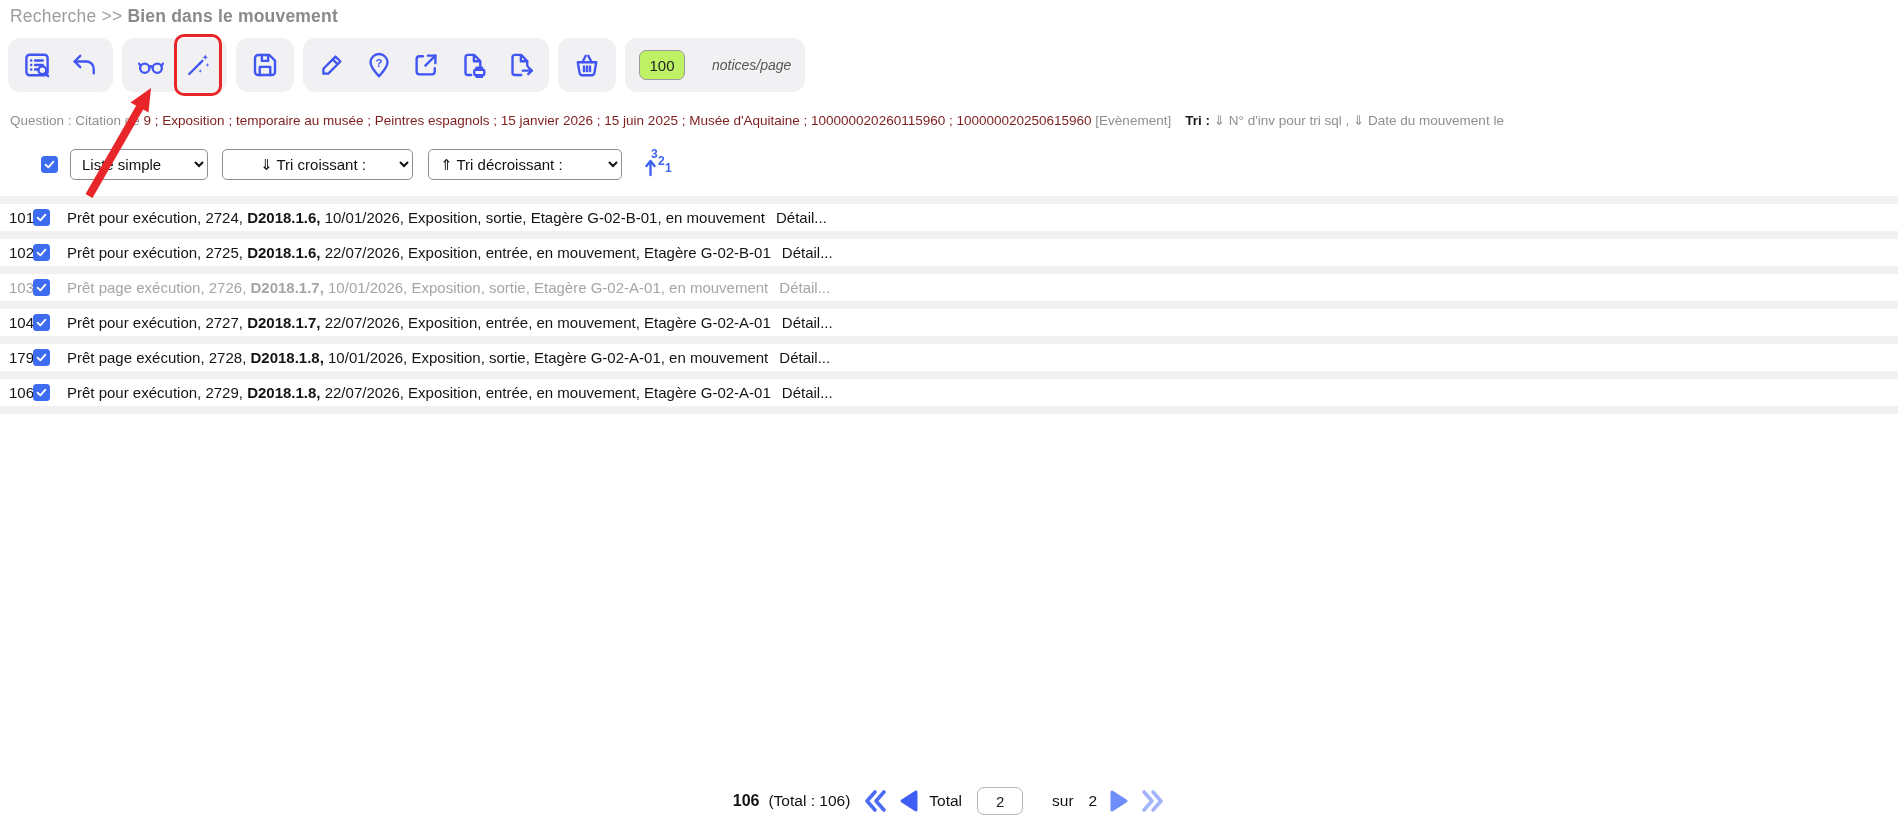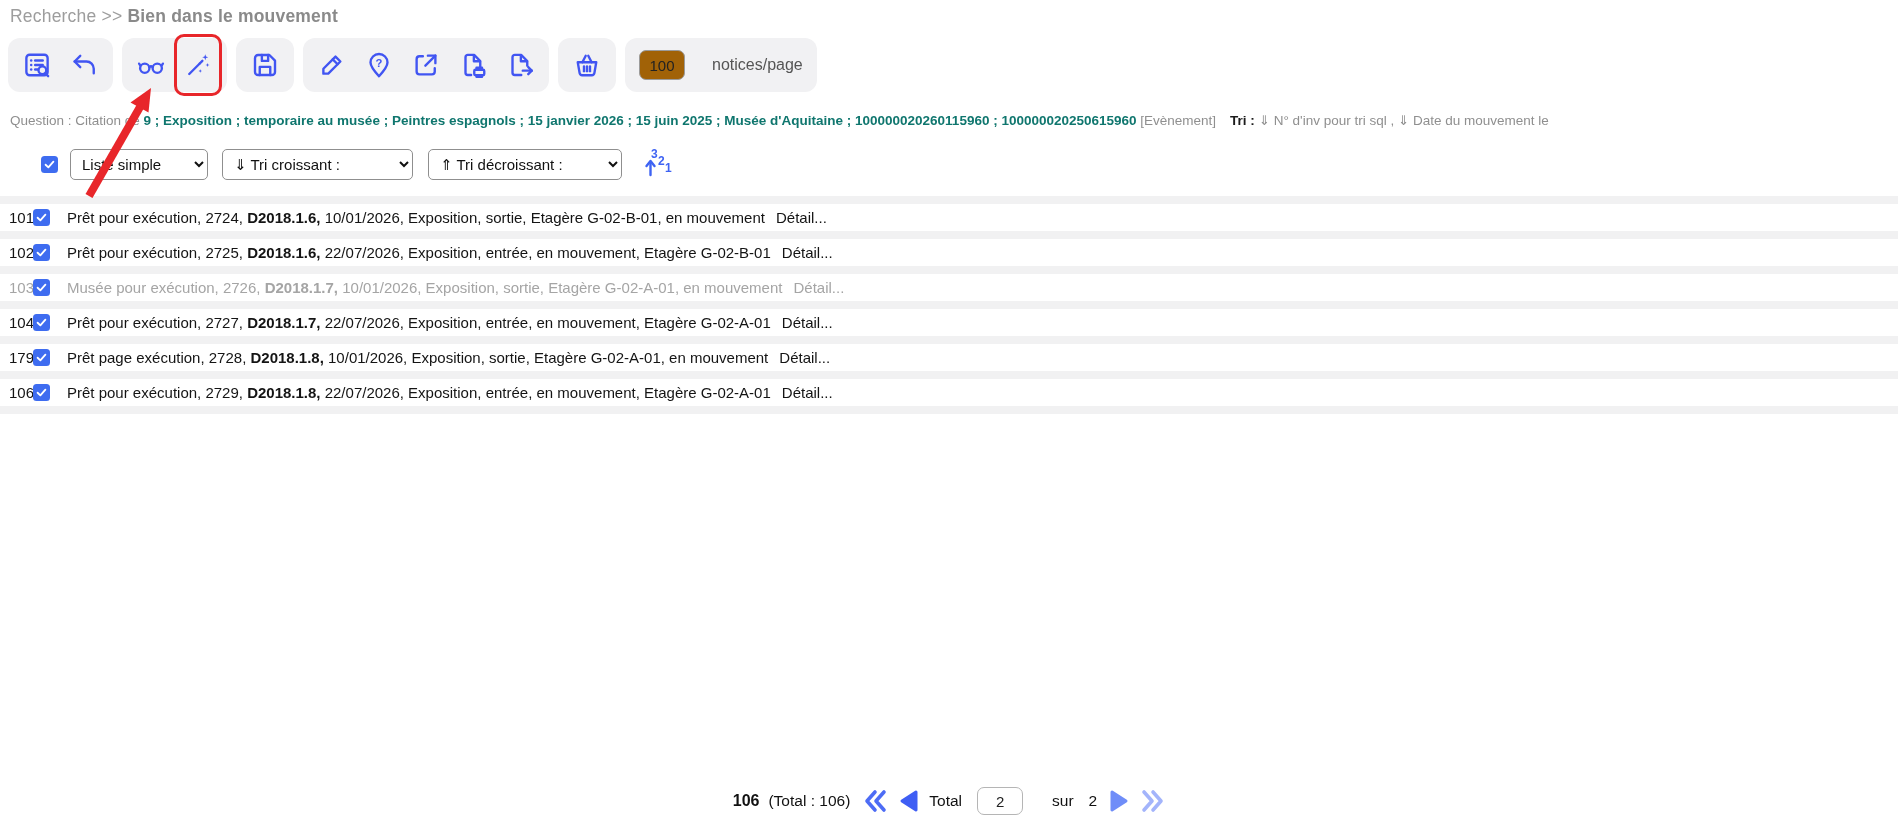--- a/index.html
+++ b/index.html
@@ -16,41 +16,41 @@
   
   .toolbar { position:absolute; left:8px; top:38px; height:54px; display:flex; gap:9px; align-items:stretch; }
   .tgroup { background:#f1f1f3; border-radius:12px; display:flex; align-items:center; gap:17px; padding:0 14px; }
   .tbtn { display:flex; align-items:center; justify-content:center; cursor:pointer; background:none; border:none; padding:0; }
   .tbtn svg { width:30px; height:30px; display:block; }
   .icon-stroke { fill:none; stroke:#4155f2; stroke-width:1.9; stroke-linecap:round; stroke-linejoin:round; }
   .icon-fill { fill:#4155f2; stroke:none; }
   .wand-wrap { position:relative; }
   .wand-highlight { position:absolute; left:-9px; top:-16px; width:48px; height:62px;
      border:3px solid #e8262a; border-radius:10px; pointer-events:none; z-index:6; }
-  .notices-box { width:46px; height:30px; border:1px solid #9b9b9b; border-radius:7px; background:#a16207;
+  .notices-box { width:46px; height:30px; border:1px solid #9b9b9b; border-radius:7px; background:#bef264;
      text-align:center; font-size:15px; font-family:inherit; color:#222; }
-  .notices-label { font-size:16px; color:#555; margin-left:10px; }
+  .notices-label { font-size:14px; color:#555; margin-left:10px;font-style:italic; }
 
   
   .red-arrow { position:absolute; left:0; top:0; width:300px; height:240px; pointer-events:none; z-index:7; }
 
   
   .question { position:absolute; left:10px; top:112px; width:1860px; font-size:13.5px; color:#8f8f8f; white-space:nowrap; }
-  .question .qbold { color:#0f766e; font-weight:bold; }
+  .question .qbold { color:#7f1d1d; font-weight:normal; }
   .question .tri-label { color:#1c1c1c; font-weight:bold; margin-left:14px; }
   .question .tri-value { color:#8f8f8f; }
 
   
   .controls { position:absolute; left:41px; top:146px; height:37px; display:flex; align-items:center; gap:12px; }
   .controls select {
     height:31px; font-size:15px; font-family:inherit; color:#111;
     border:1px solid #8f8f8f; border-radius:5px; background:#fff; padding:0 4px 0 7px;
   }
   .sel-view   { width:138px; }
-  .sel-asc    { width:191px; margin-left:2px; }
+  .sel-asc    { width:191px; margin-left:2px;text-align:center; }
   .sel-desc   { width:194px; margin-left:3px; }
   .sort-321 { margin-left:9px; }
 
   
   .checkbox { width:17px; height:17px; border-radius:3.5px; background:#3e6cf0;
     display:inline-flex; align-items:center; justify-content:center; cursor:pointer; flex:none; }
   .checkbox svg { width:13px; height:13px; display:block; }
 
   
   .list { position:absolute; left:0; top:196px; width:1898px; }
@@ -287,21 +287,21 @@
   <div class="band"></div>
   <div class="lrow muted">
     <span class="num">103</span>
     <span class="cb-cell">
       <span class="checkbox">
         <svg viewBox="0 0 17 17">
           <polyline points="3.4,8.8 7,12.2 13.6,4.8" fill="none" stroke="#fff" stroke-width="2.4" stroke-linecap="round" stroke-linejoin="round"></polyline>
         </svg>
       </span>
     </span>
-    <span class="txt"><span>Musée pour exécution, 2726,</span> <b>D2018.1.7,</b> <span>10/01/2026, Exposition, sortie, Etagère G-02-A-01, en mouvement</span><span class="detail">Détail...</span></span>
+    <span class="txt"><span>Prêt page exécution, 2726,</span> <b>D2018.1.7,</b> <span>10/01/2026, Exposition, sortie, Etagère G-02-A-01, en mouvement</span><span class="detail">Détail...</span></span>
   </div>
 
   <div class="band"></div>
   <div class="lrow">
     <span class="num">104</span>
     <span class="cb-cell">
       <span class="checkbox">
         <svg viewBox="0 0 17 17">
           <polyline points="3.4,8.8 7,12.2 13.6,4.8" fill="none" stroke="#fff" stroke-width="2.4" stroke-linecap="round" stroke-linejoin="round"></polyline>
         </svg>

